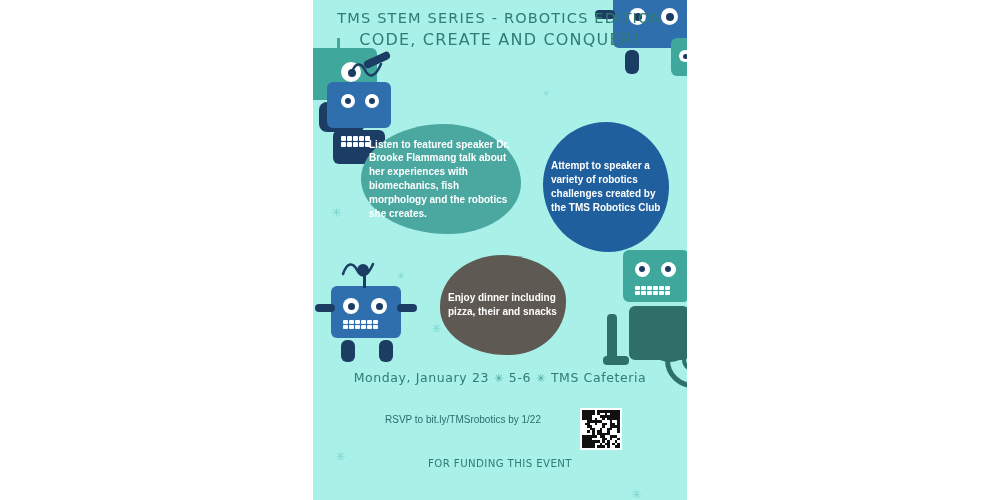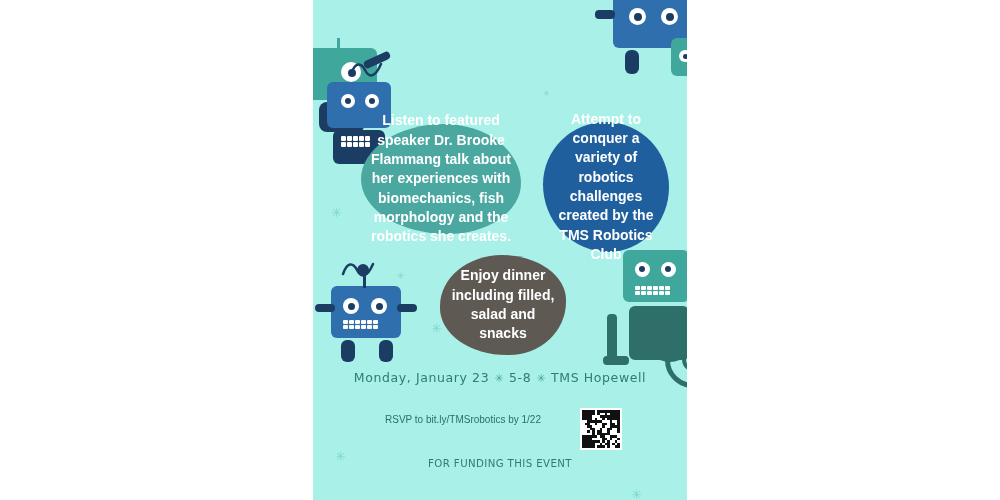--- a/index.html
+++ b/index.html
@@ -84,23 +84,23 @@
     width: 270px;
     text-align: center;
     color: #2b6f6a;
     font-size: 10.5px;
     line-height: 1.5;
   }
 
   .blob {
     position: absolute;
     color: #ffffff;
-    text-align: center;
+    text-align: left;
     font-weight: bold;
-    font-size: 14px;
+    font-size: 10px;
     line-height: 1.38;
     display: flex;
     align-items: center;
     justify-content: center;
     padding: 8px;
     box-sizing: border-box;
   }
   .blob.speaker {
     left: 48px; top: 124px;
     width: 160px; height: 110px;
@@ -304,37 +304,39 @@
     <div class="gear" style="left:352px; top:332px; width:46px; height:46px;"></div>
 
     <div class="star" style="left:18px; top:206px;">✳</div>
     <div class="star" style="left:118px; top:322px;">✳</div>
     <div class="star" style="left:84px; top:272px; font-size:9px;">✳</div>
     <div class="star" style="left:22px; top:450px;">✳</div>
     <div class="star" style="left:318px; top:488px;">✳</div>
     <div class="star" style="left:230px; top:90px; font-size:8px;">✳</div>
 
     <div class="title-wrap">
+      <div class="title1">TMS STEM Series - Robotics Edition</div>
+      <div class="title2">Code, Create and Conquer!</div>
     </div>
 
 
     <div class="blob speaker">
       <span>Listen to featured speaker Dr. Brooke Flammang talk about her experiences with biomechanics, fish morphology and the robotics she creates.</span>
     </div>
 
     <div class="blob challenge">
-      <span>Attempt to conquer a variety of robotics challenges created by the TMS Robotics Club</span>
+      <span>Attempt to speaker a variety of robotics challenges created by the TMS Robotics Club</span>
     </div>
 
     <div class="blob dinner">
-      <span>Enjoy dinner including filled, salad and snacks</span>
+      <span>Enjoy dinner including pizza, their and snacks</span>
     </div>
 
     <div class="event-line">
-      <span>Monday, January 23</span><span class="sep">✳</span><span>5-8</span><span class="sep">✳</span><span>TMS Hopewell</span>
+      <span>Monday, January 23</span><span class="sep">✳</span><span>5-6</span><span class="sep">✳</span><span>TMS Cafeteria</span>
     </div>
 
 
     <div class="rsvp">RSVP to bit.ly/TMSrobotics by 1/22</div>
 
     <div class="qr">
       <div class="qrgrid" id="qrgrid">
           <i class="on"></i>
           <i class="on"></i>
           <i class="on"></i>

